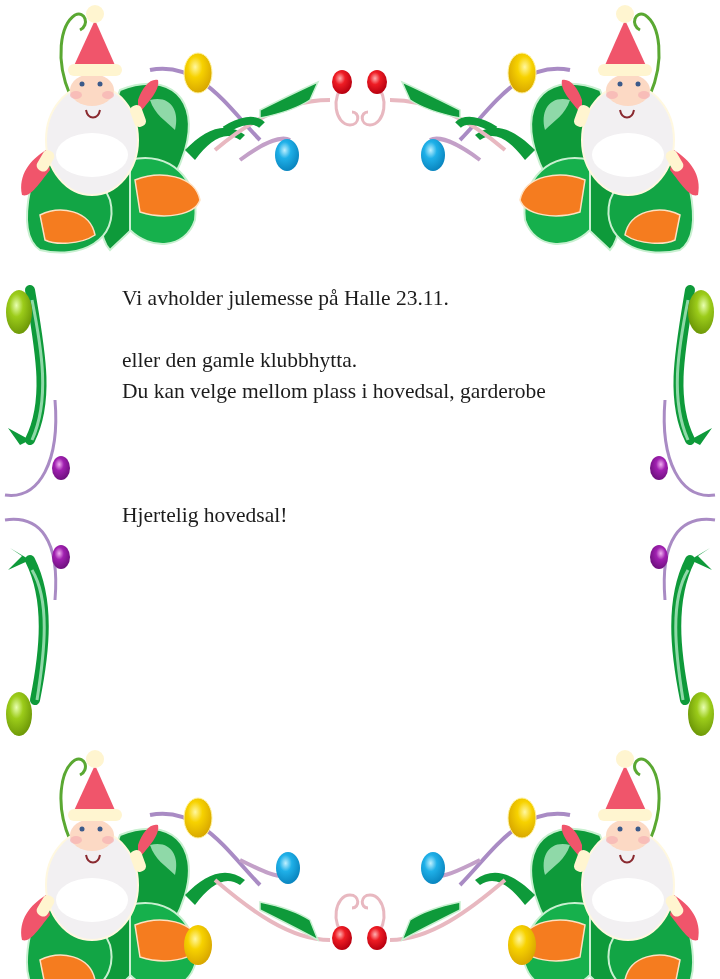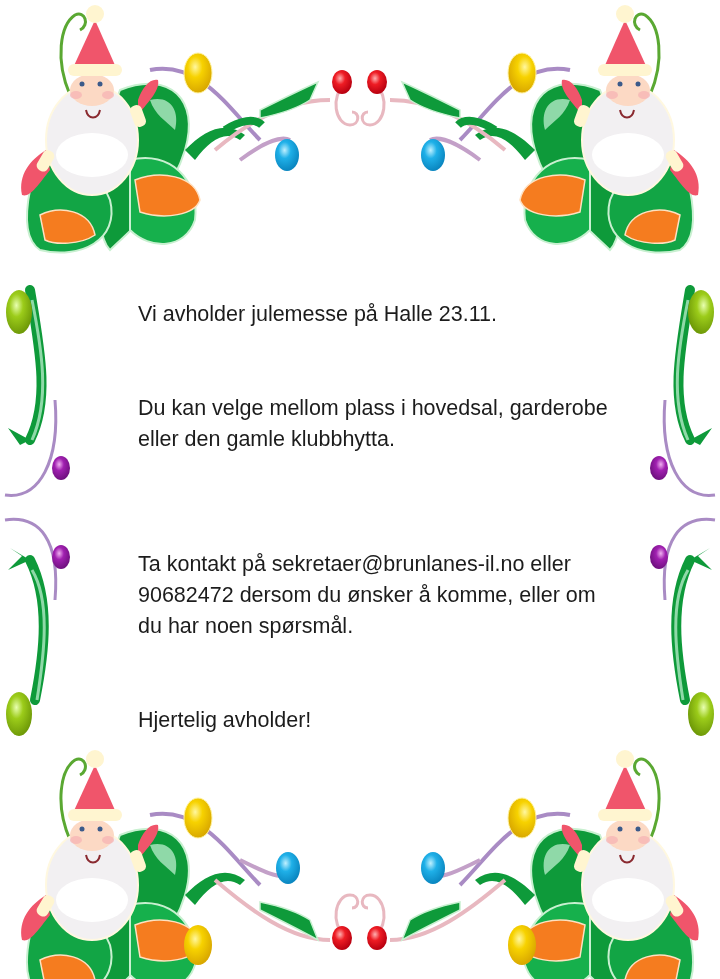--- a/index.html
+++ b/index.html
@@ -4,21 +4,21 @@
 <style>
   html, body { margin: 0; padding: 0; background: #ffffff; }
   body { width: 720px; height: 979px; position: relative; overflow: hidden; }
   .frame { position: absolute; left: 0; top: 0; width: 720px; height: 979px; }
   .deco { position: absolute; left: 0; top: 0; width: 720px; height: 979px; pointer-events: none; }
   .content {
     position: absolute; left: 122px; top: 283px; width: 540px;
     font-family: "Liberation Sans", "DejaVu Sans", sans-serif;
     font-size: 21.5px; line-height: 31px; color: #1c1c1c;
   }
-  .para { margin: 16px; }
+  .para { margin: 0; font-family: Liberation Serif, serif; }
   .line { display: block; white-space: nowrap; }
   .gap { height: 31px; }
   .gap2 { height: 62px; }
 </style>
 </head>
 <body>
 
 <div class="frame">
 
   <svg class="deco" viewBox="0 0 720 979" xmlns="http://www.w3.org/2000/svg">
@@ -164,27 +164,22 @@
       <ellipse cx="61" cy="557" rx="9" ry="12" fill="url(#gP)"></ellipse>
     </g>
   </svg>
 
   <div class="content">
     <p class="para">
       <span class="line">Vi avholder julemesse på Halle 23.11.</span>
     </p>
     <div class="gap"></div>
     <p class="para">
+      <span class="line">eller den gamle klubbhytta.</span>
       <span class="line">Du kan velge mellom plass i hovedsal, garderobe</span>
-      <span class="line">eller den gamle klubbhytta.</span>
     </p>
     <div class="gap2"></div>
-    <p class="para">
-      <span class="line">Ta kontakt på sekretaer@brunlanes-il.no eller</span>
-      <span class="line">90682472 dersom du ønsker å komme, eller om</span>
-      <span class="line">du har noen spørsmål.</span>
-    </p>
     <div class="gap"></div>
     <p class="para">
-      <span class="line">Hjertelig avholder!</span>
+      <span class="line">Hjertelig hovedsal!</span>
     </p>
   </div>
 </div>
 
 </body></html>

